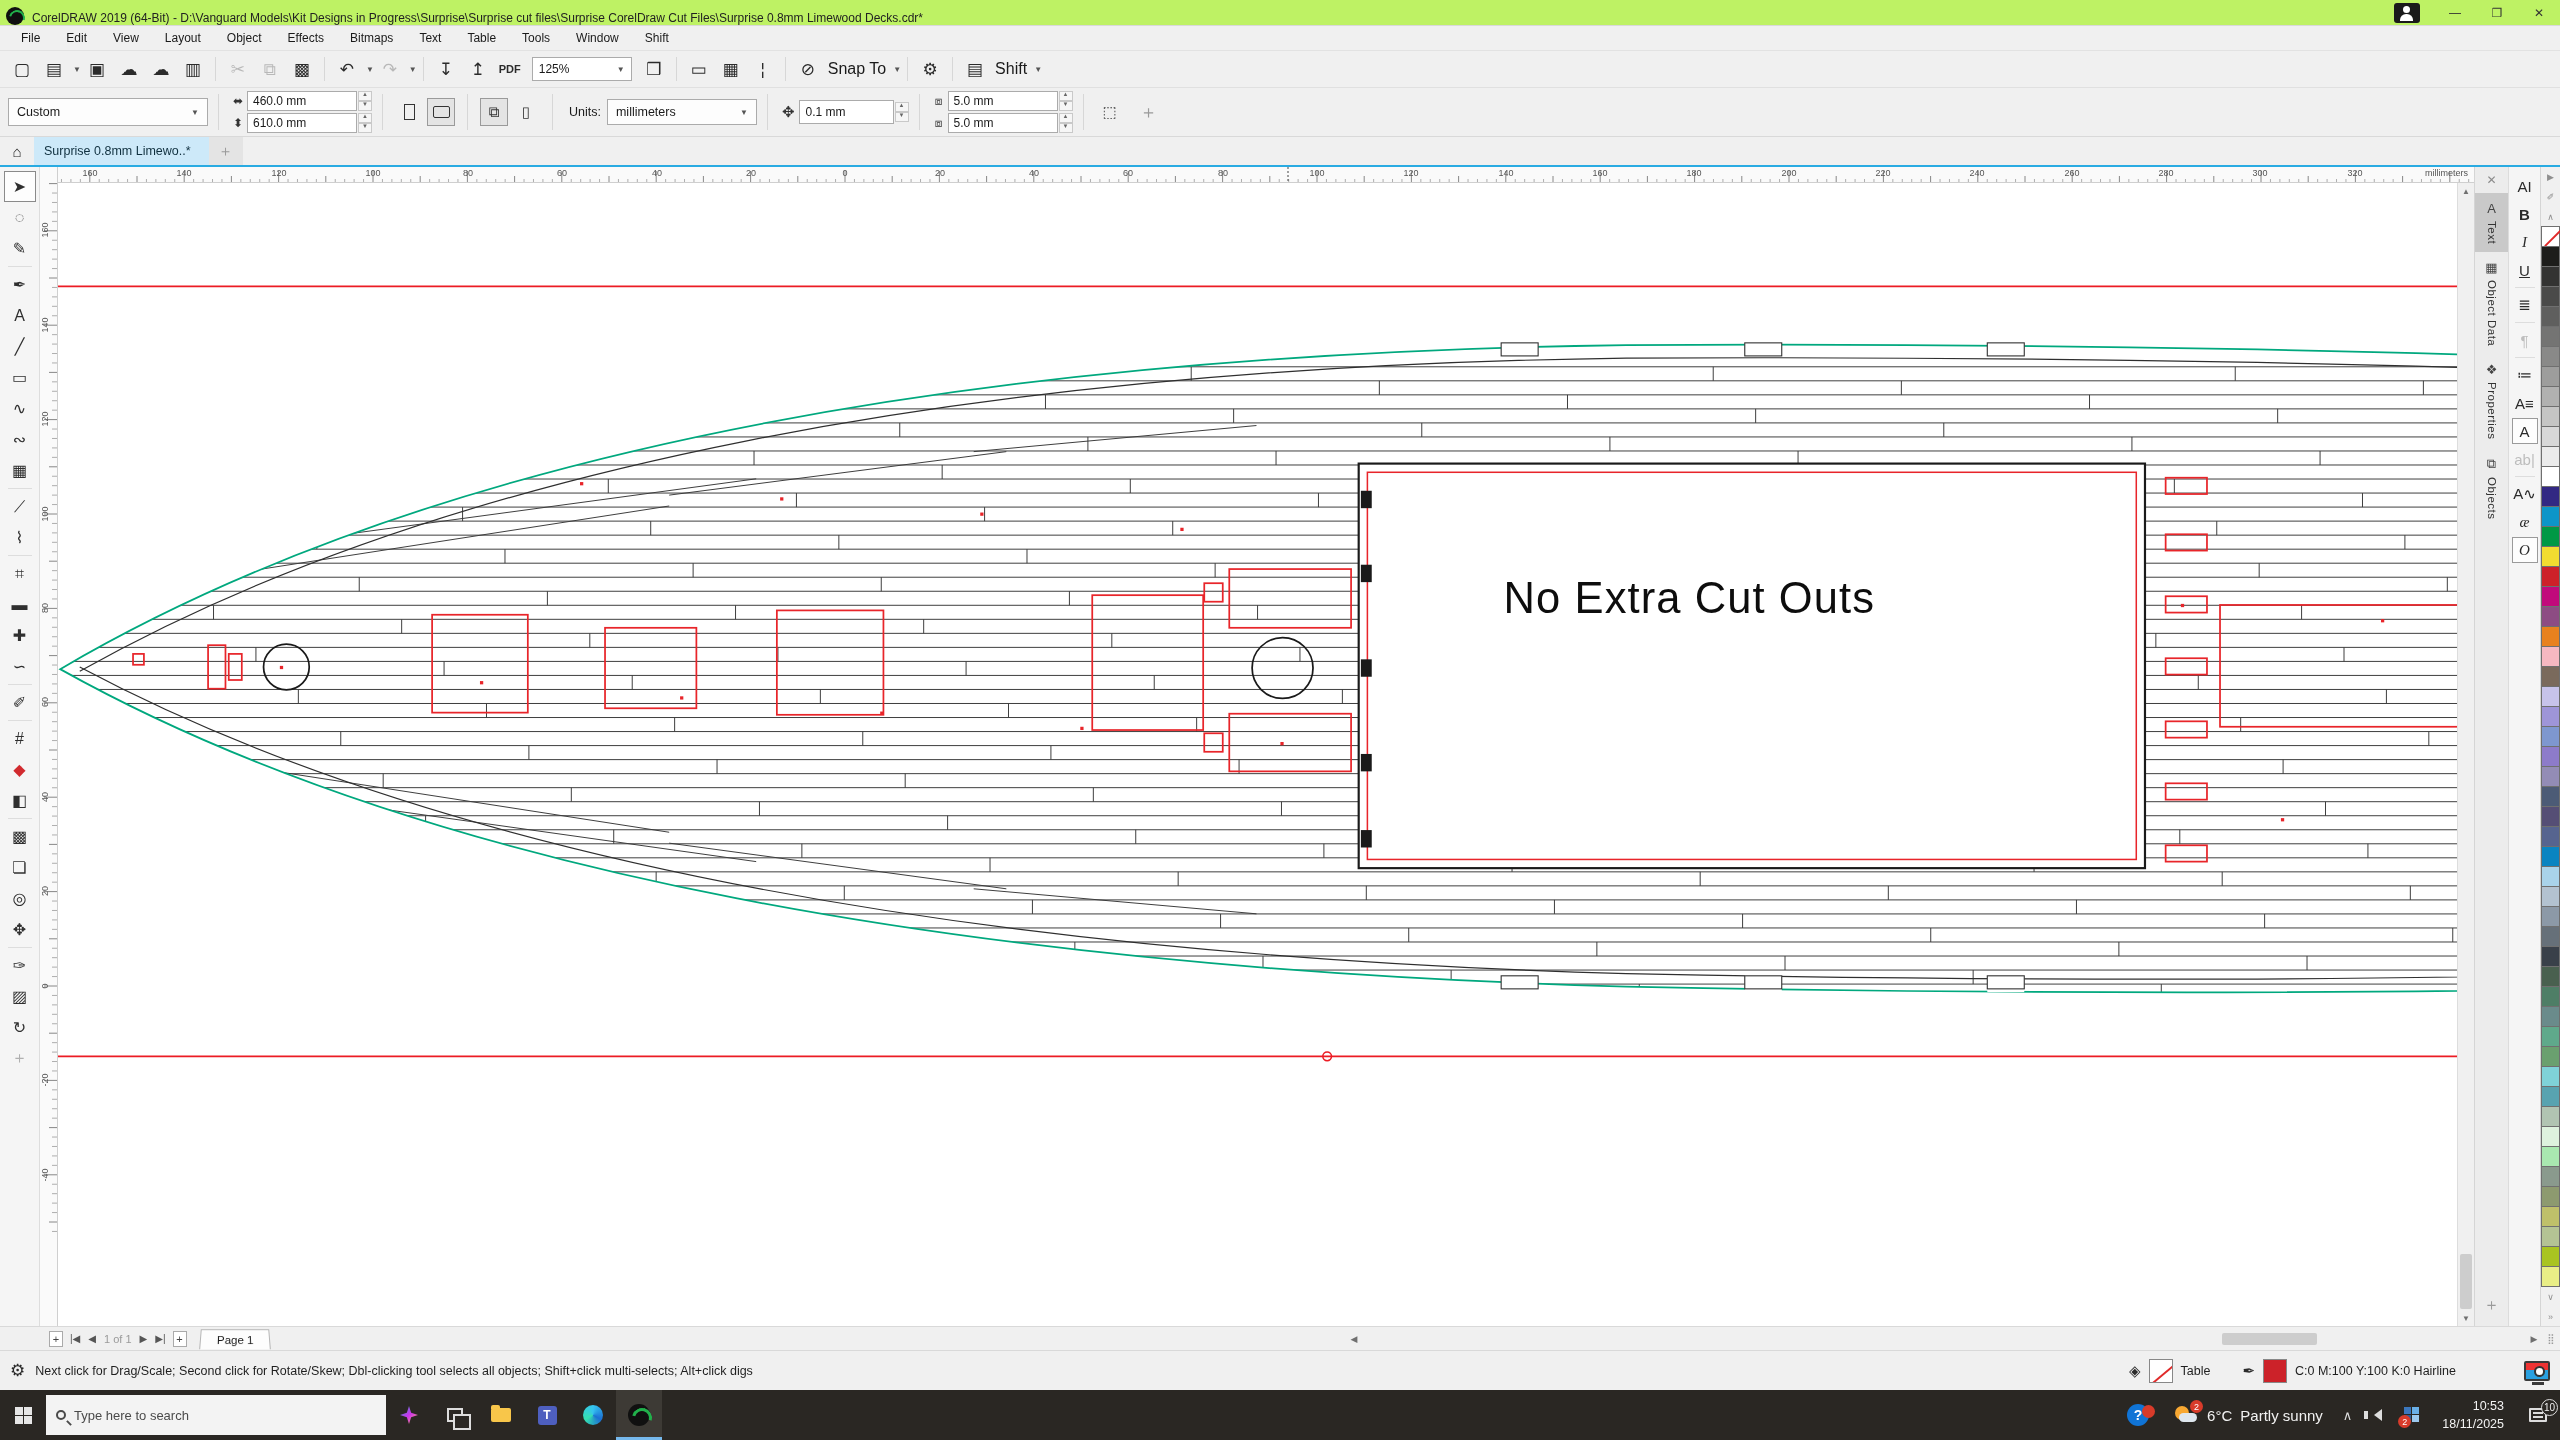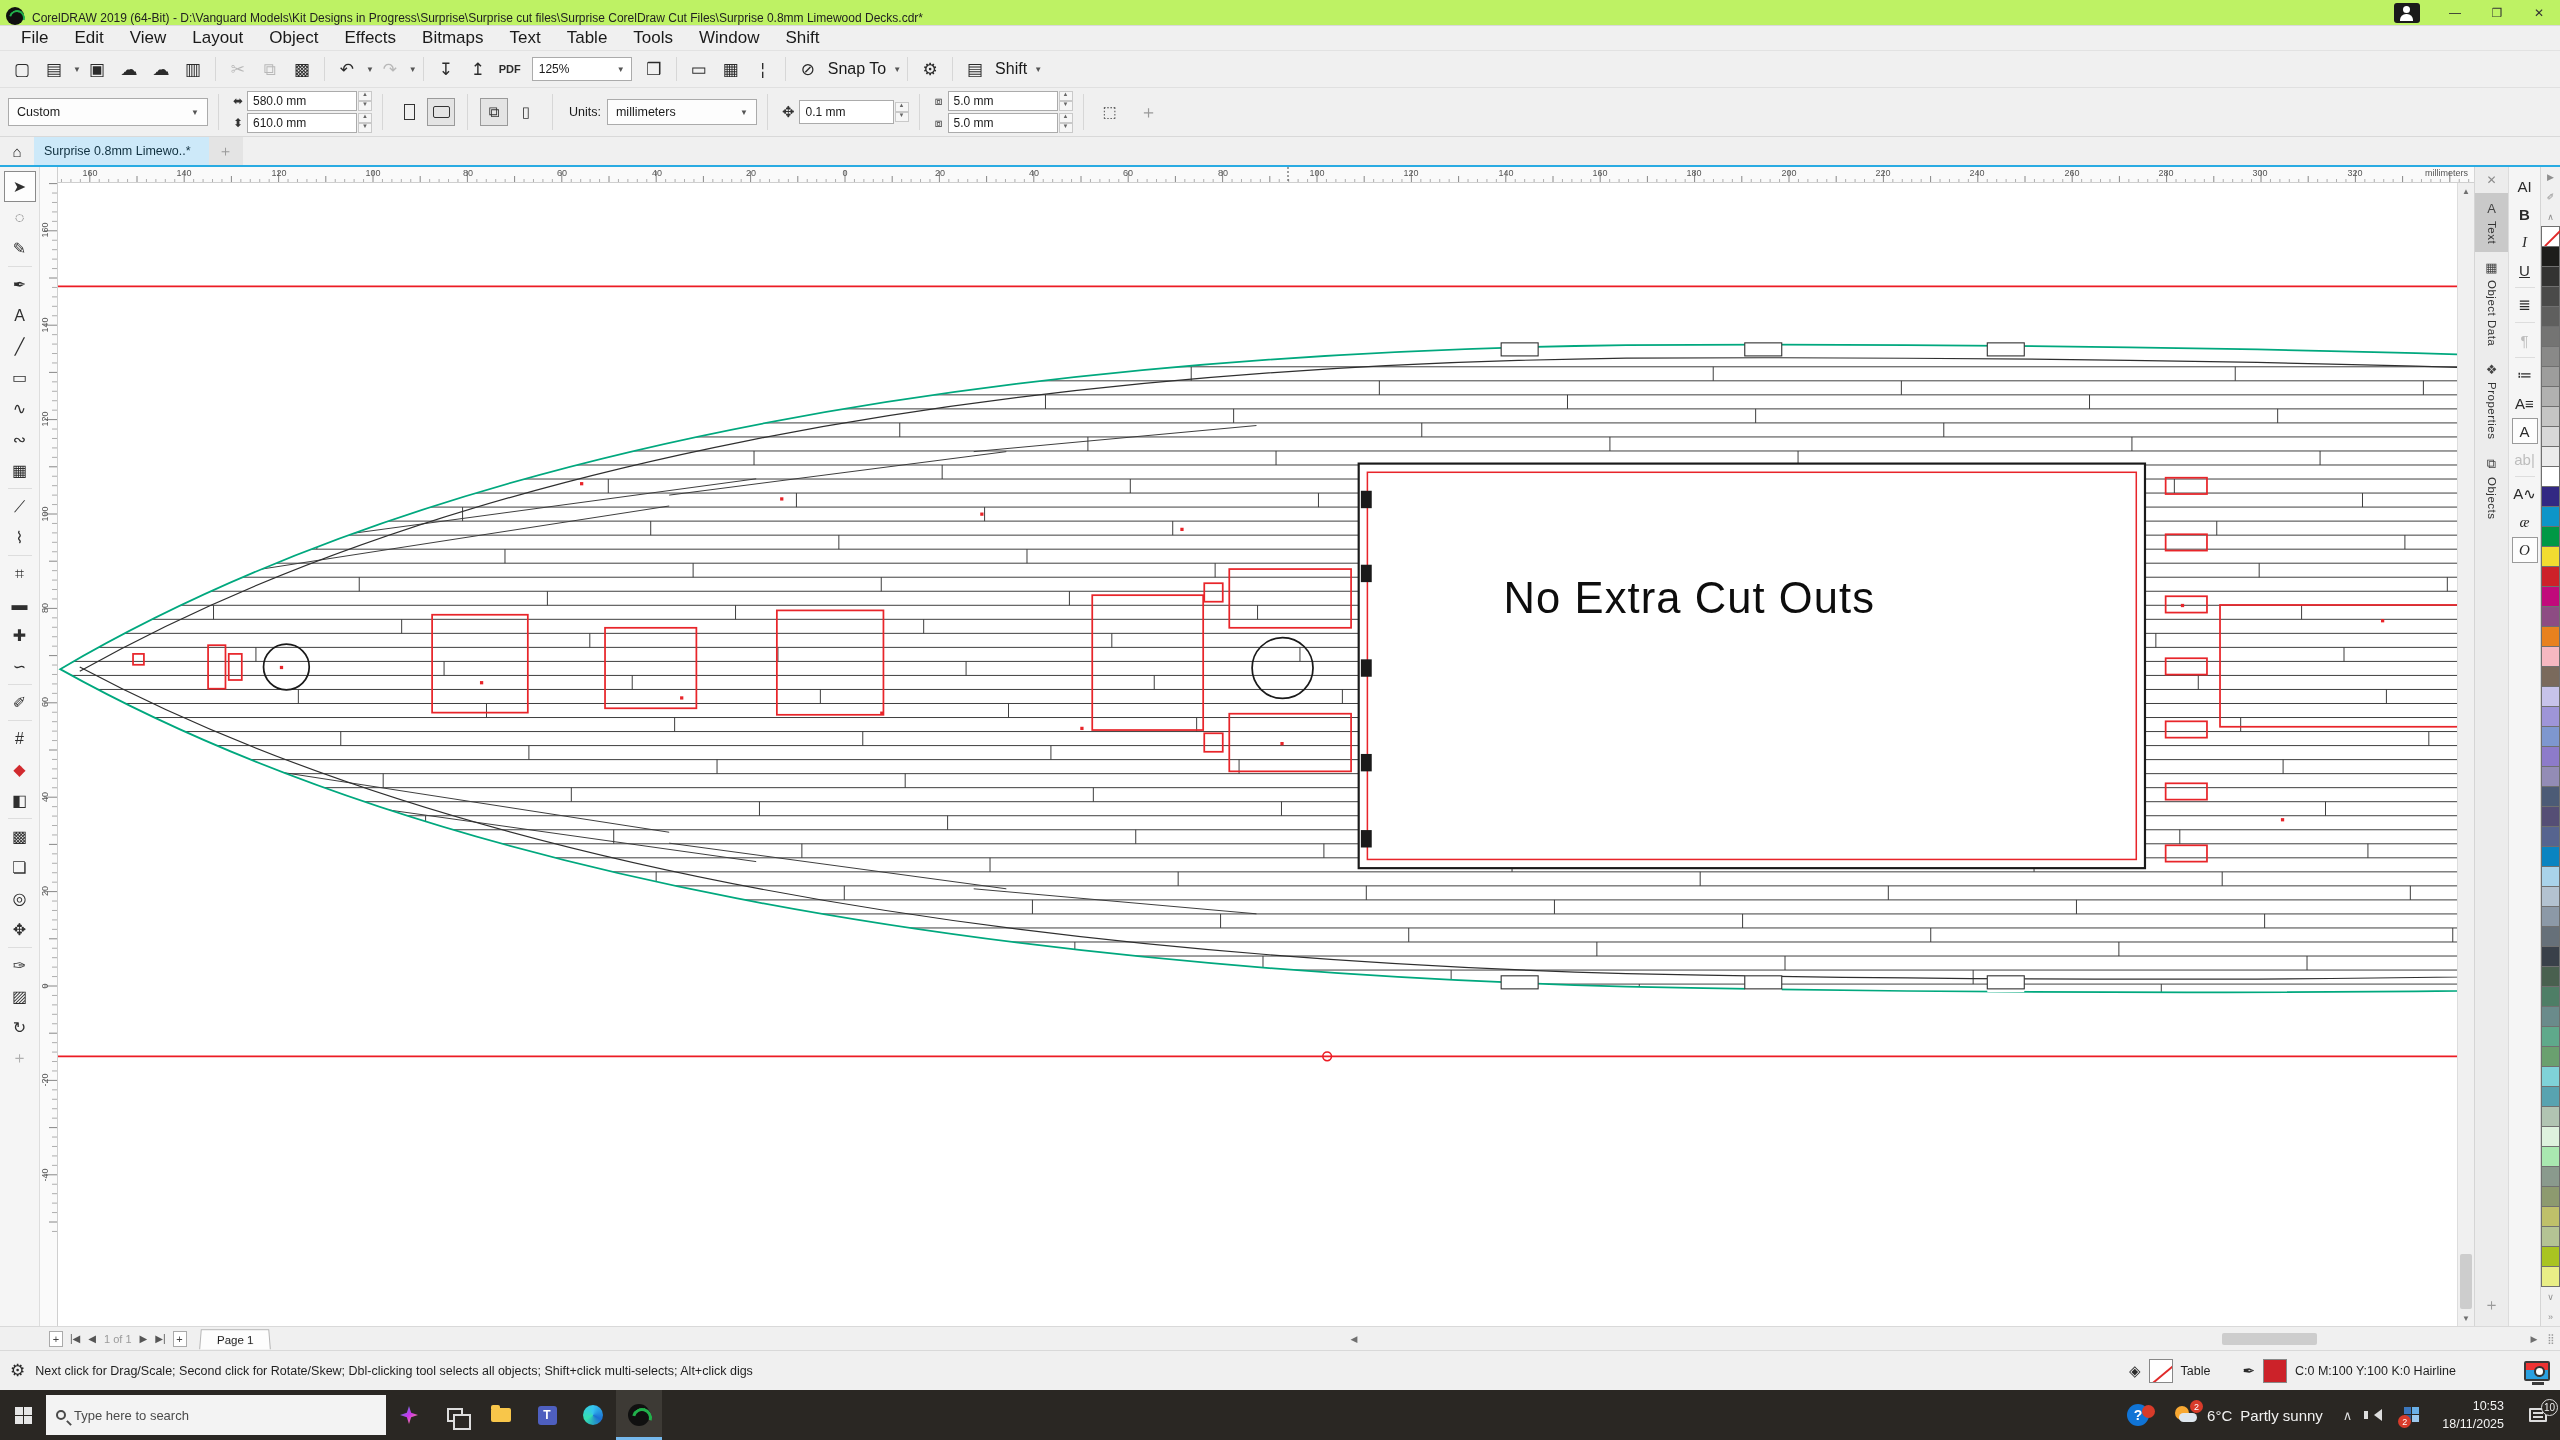--- a/index.html
+++ b/index.html
@@ -13,21 +13,21 @@
   .app-logo::after{ content:""; position:absolute; left:3px; top:3px; width:12px; height:12px; border-radius:50%; border:2px solid #21b04b; border-left-color:transparent; border-bottom-color:transparent; transform:rotate(-30deg);}
   .title-text { font-size:12px; color:#222; white-space:nowrap; overflow:hidden; flex:1 1 auto;}
   .win-controls { display:flex; align-items:center; height:100%; }
   .account-btn { width:26px; height:20px; background:#1a1a1a; border-radius:3px; margin-right:14px; position:relative;}
   .account-btn::before{content:"";position:absolute;left:9px;top:3px;width:7px;height:7px;border-radius:50%;background:#fff;}
   .account-btn::after{content:"";position:absolute;left:6px;top:11px;width:13px;height:7px;border-radius:6px 6px 0 0;background:#fff;}
   .win-btn { width:42px; height:26px; display:flex; align-items:center; justify-content:center; font-size:12px; color:#333; }
 
   
   .menubar { height:25px; background:#f0f0f0; display:flex; align-items:center; padding-left:8px; border-bottom:1px solid #e2e2e2;}
-  .menu-item { font-size:17px; padding:4px 13px; color:#1a1a1a; }
+  .menu-item { font-size:12px; padding:4px 13px; color:#1a1a1a; }
 
   
   .toolbar { height:37px; background:#f0f0f0; display:flex; align-items:center; padding-left:6px; border-bottom:1px solid #e0e0e0; }
   .tb-btn { height:30px; min-width:30px; display:flex; align-items:center; justify-content:center; font-size:17px; color:#2b2b2b; margin:0 1px; }
   .tb-btn .g { line-height:1; }
   .tb-btn.dim { color:#b8b8b8; }
   .tb-btn.pdf { font-size:11px; font-weight:bold; }
   .dd-arrow { font-size:8px; color:#555; margin-left:3px; }
   .tb-sep { width:1px; height:24px; background:#d7d7d7; margin:0 6px; }
   .zoom-select { width:100px; height:24px; border:1px solid #ababab; background:#fff; display:flex; align-items:center; font-size:12px; padding:0 6px; margin:0 6px; }
@@ -332,21 +332,21 @@
 
   <div class="propbar">
     <div class="preset-select">
       <span class="val">Custom</span>
       <span class="dd-arrow">▼</span>
     </div>
     <span class="pb-sep"></span>
     <div class="size-grid">
       <div class="size-row">
         <span class="size-ico">⬌</span>
-        <span class="size-field">580.0 mm</span>
+        <span class="size-field">460.0 mm</span>
         <span class="spin">
             <span>▲</span>
             <span>▼</span>
           </span>
       </div>
       <div class="size-row">
         <span class="size-ico">⬍</span>
         <span class="size-field">610.0 mm</span>
         <span class="spin">
             <span>▲</span>

